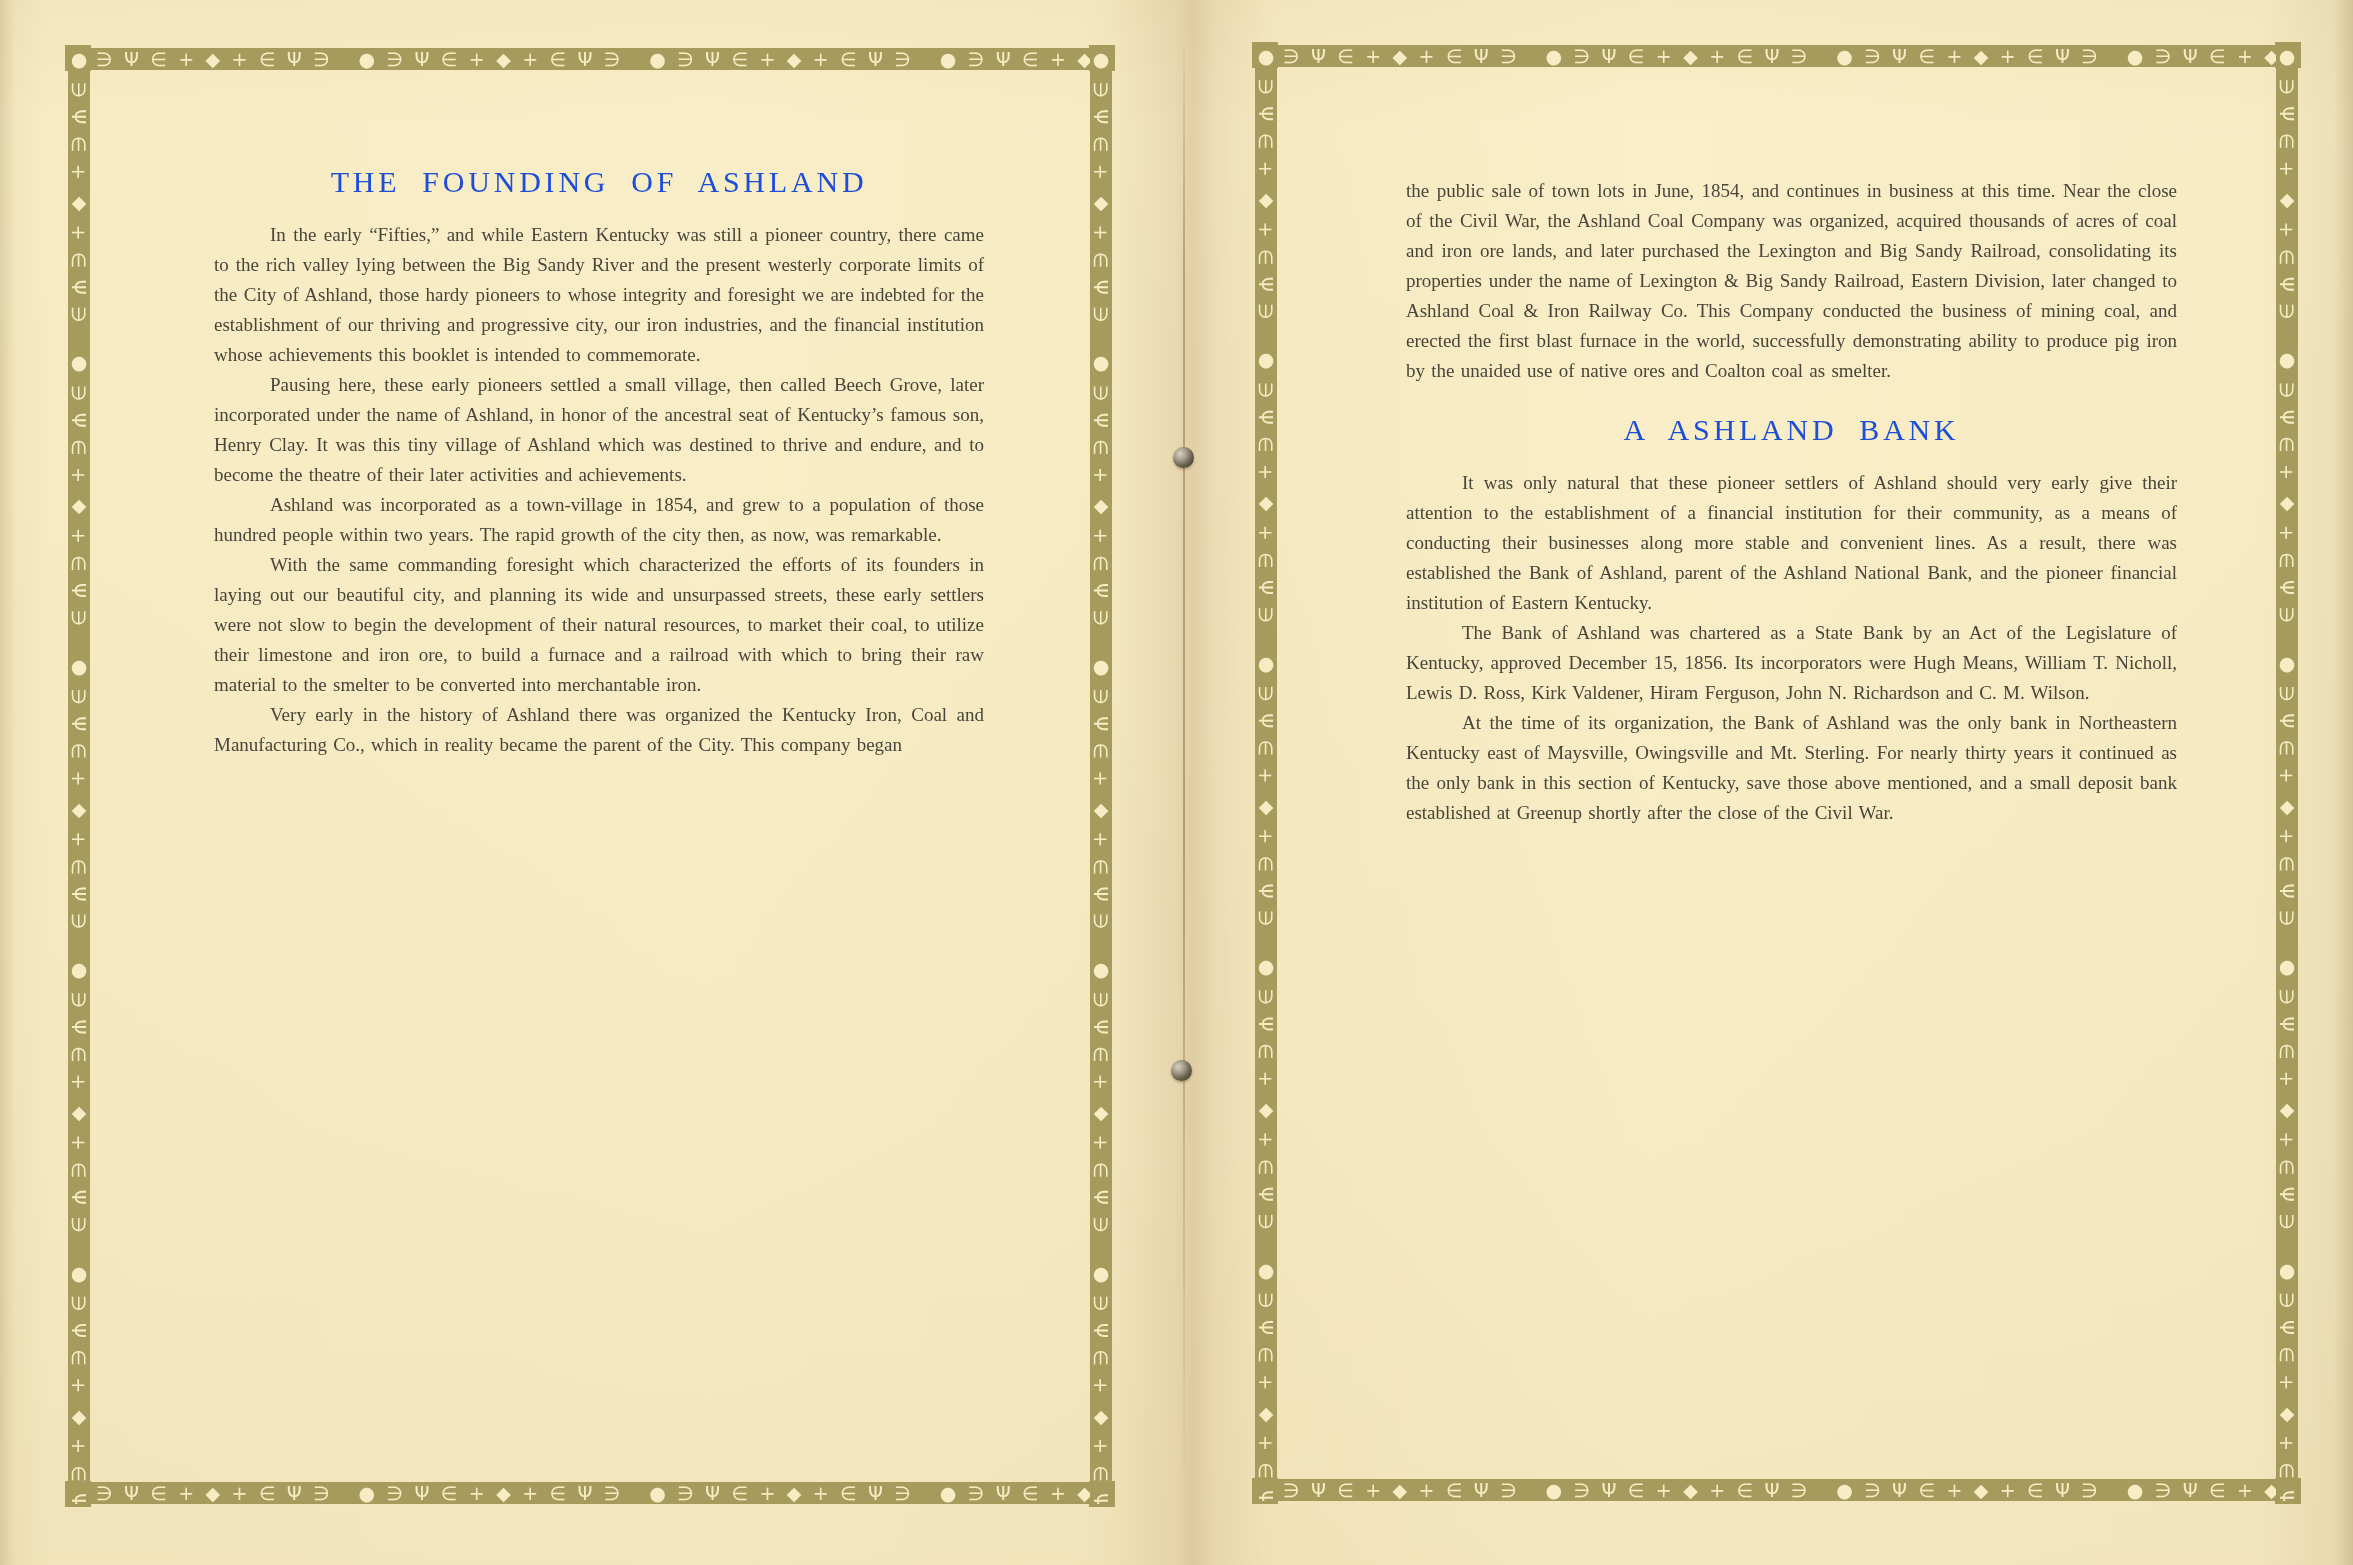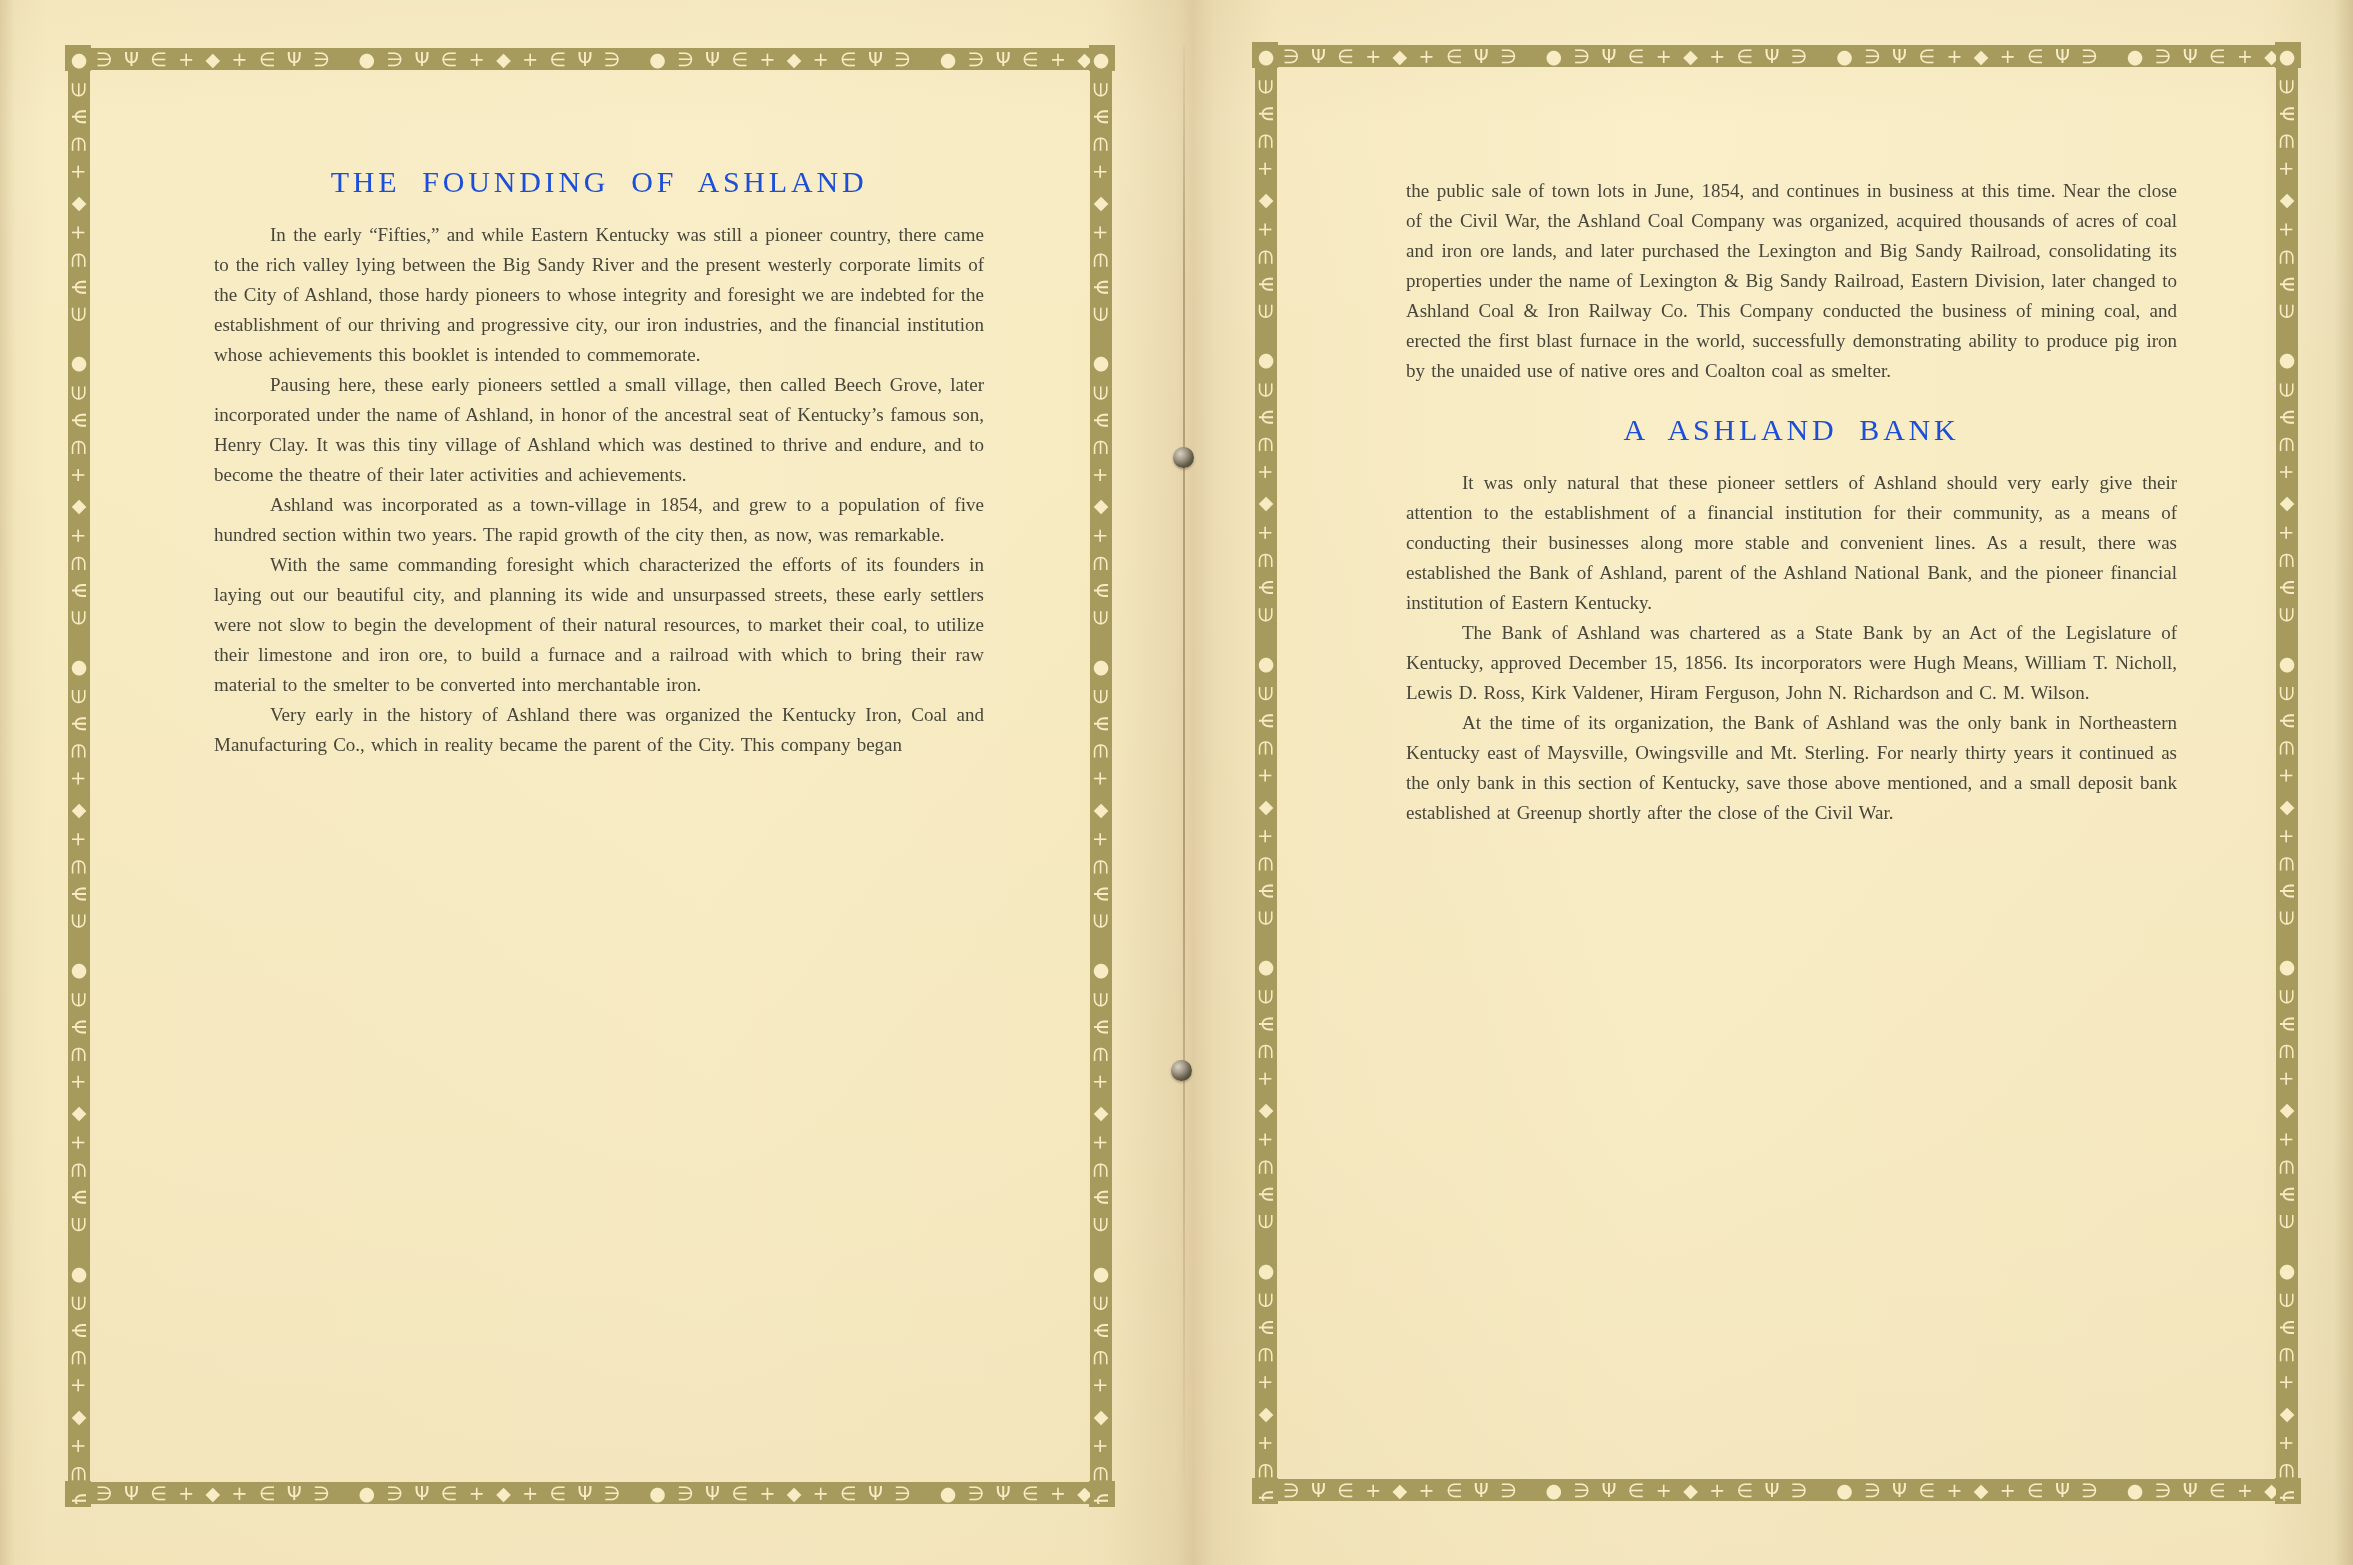--- a/index.html
+++ b/index.html
@@ -110,21 +110,21 @@
     <div class="strip h top">●∋Ψ∈+◆+∈Ψ∋ ●∋Ψ∈+◆+∈Ψ∋ ●∋Ψ∈+◆+∈Ψ∋ ●∋Ψ∈+◆+∈Ψ∋ ●∋Ψ∈+◆+∈Ψ∋ ●∋Ψ∈+◆+∈Ψ∋ ●∋Ψ∈+◆+∈Ψ∋ ●∋Ψ∈+◆+∈Ψ∋ ●∋Ψ∈+◆+∈Ψ∋ ●∋Ψ∈+◆+∈Ψ∋ ●∋Ψ∈+◆+∈Ψ∋ ●∋Ψ∈+◆+∈Ψ∋ ●∋Ψ∈+◆+∈Ψ∋ ●∋Ψ∈+◆+∈Ψ∋ ●∋Ψ∈+◆+∈Ψ∋ ●∋Ψ∈+◆+∈Ψ∋ ●∋Ψ∈+◆+∈Ψ∋ ●∋Ψ∈+◆+∈Ψ∋ ●∋Ψ∈+◆+∈Ψ∋ ●∋Ψ∈+◆+∈Ψ∋ ●∋Ψ∈+◆+∈Ψ∋ ●∋Ψ∈+◆+∈Ψ∋ ●∋Ψ∈+◆+∈Ψ∋ ●∋Ψ∈+◆+∈Ψ∋ </div>
     <div class="strip h bottom">●∋Ψ∈+◆+∈Ψ∋ ●∋Ψ∈+◆+∈Ψ∋ ●∋Ψ∈+◆+∈Ψ∋ ●∋Ψ∈+◆+∈Ψ∋ ●∋Ψ∈+◆+∈Ψ∋ ●∋Ψ∈+◆+∈Ψ∋ ●∋Ψ∈+◆+∈Ψ∋ ●∋Ψ∈+◆+∈Ψ∋ ●∋Ψ∈+◆+∈Ψ∋ ●∋Ψ∈+◆+∈Ψ∋ ●∋Ψ∈+◆+∈Ψ∋ ●∋Ψ∈+◆+∈Ψ∋ ●∋Ψ∈+◆+∈Ψ∋ ●∋Ψ∈+◆+∈Ψ∋ ●∋Ψ∈+◆+∈Ψ∋ ●∋Ψ∈+◆+∈Ψ∋ ●∋Ψ∈+◆+∈Ψ∋ ●∋Ψ∈+◆+∈Ψ∋ ●∋Ψ∈+◆+∈Ψ∋ ●∋Ψ∈+◆+∈Ψ∋ ●∋Ψ∈+◆+∈Ψ∋ ●∋Ψ∈+◆+∈Ψ∋ ●∋Ψ∈+◆+∈Ψ∋ ●∋Ψ∈+◆+∈Ψ∋ </div>
     <div class="strip v left">●∋Ψ∈+◆+∈Ψ∋ ●∋Ψ∈+◆+∈Ψ∋ ●∋Ψ∈+◆+∈Ψ∋ ●∋Ψ∈+◆+∈Ψ∋ ●∋Ψ∈+◆+∈Ψ∋ ●∋Ψ∈+◆+∈Ψ∋ ●∋Ψ∈+◆+∈Ψ∋ ●∋Ψ∈+◆+∈Ψ∋ ●∋Ψ∈+◆+∈Ψ∋ ●∋Ψ∈+◆+∈Ψ∋ ●∋Ψ∈+◆+∈Ψ∋ ●∋Ψ∈+◆+∈Ψ∋ ●∋Ψ∈+◆+∈Ψ∋ ●∋Ψ∈+◆+∈Ψ∋ ●∋Ψ∈+◆+∈Ψ∋ ●∋Ψ∈+◆+∈Ψ∋ ●∋Ψ∈+◆+∈Ψ∋ ●∋Ψ∈+◆+∈Ψ∋ ●∋Ψ∈+◆+∈Ψ∋ ●∋Ψ∈+◆+∈Ψ∋ ●∋Ψ∈+◆+∈Ψ∋ ●∋Ψ∈+◆+∈Ψ∋ ●∋Ψ∈+◆+∈Ψ∋ ●∋Ψ∈+◆+∈Ψ∋ </div>
     <div class="strip v right">●∋Ψ∈+◆+∈Ψ∋ ●∋Ψ∈+◆+∈Ψ∋ ●∋Ψ∈+◆+∈Ψ∋ ●∋Ψ∈+◆+∈Ψ∋ ●∋Ψ∈+◆+∈Ψ∋ ●∋Ψ∈+◆+∈Ψ∋ ●∋Ψ∈+◆+∈Ψ∋ ●∋Ψ∈+◆+∈Ψ∋ ●∋Ψ∈+◆+∈Ψ∋ ●∋Ψ∈+◆+∈Ψ∋ ●∋Ψ∈+◆+∈Ψ∋ ●∋Ψ∈+◆+∈Ψ∋ ●∋Ψ∈+◆+∈Ψ∋ ●∋Ψ∈+◆+∈Ψ∋ ●∋Ψ∈+◆+∈Ψ∋ ●∋Ψ∈+◆+∈Ψ∋ ●∋Ψ∈+◆+∈Ψ∋ ●∋Ψ∈+◆+∈Ψ∋ ●∋Ψ∈+◆+∈Ψ∋ ●∋Ψ∈+◆+∈Ψ∋ ●∋Ψ∈+◆+∈Ψ∋ ●∋Ψ∈+◆+∈Ψ∋ ●∋Ψ∈+◆+∈Ψ∋ ●∋Ψ∈+◆+∈Ψ∋ </div>
   </div>
 
   <div class="text-block" style="left:214px;top:165px;width:770px;">
     <h2>THE FOUNDING OF ASHLAND</h2>
     <p>In the early “Fifties,” and while Eastern Kentucky was still a pioneer country, there came to the rich valley lying between the Big Sandy River and the present westerly corporate limits of the City of Ashland, those hardy pioneers to whose integrity and foresight we are indebted for the establishment of our thriving and progressive city, our iron industries, and the financial institution whose achievements this booklet is intended to commemorate.</p>
     <p>Pausing here, these early pioneers settled a small village, then called Beech Grove, later incorporated under the name of Ashland, in honor of the ancestral seat of Kentucky’s famous son, Henry Clay.  It was this tiny village of Ashland which was destined to thrive and endure, and to become the theatre of their later activities and achievements.</p>
-    <p>Ashland was incorporated as a town-village in 1854, and grew to a population of five hundred section within two years.  The rapid growth of the city then, as now, was remarkable.</p>
+    <p>Ashland was incorporated as a town-village in 1854, and grew to a population of those hundred people within two years.  The rapid growth of the city then, as now, was remarkable.</p>
     <p>With the same commanding foresight which characterized the efforts of its founders in laying out our beautiful city, and planning its wide and unsurpassed streets, these early settlers were not slow to begin the development of their natural resources, to market their coal, to utilize their limestone and iron ore, to build a furnace and a railroad with which to bring their raw material to the smelter to be converted into merchantable iron.</p>
     <p>Very early in the history of Ashland there was organized the Kentucky Iron, Coal and Manufacturing Co., which in reality became the parent of the City.  This company began</p>
   </div>
 </div>
 
 <div class="page right">
   <div class="frame" style="left:79px;top:45px;width:1043px;height:1456px;">
     <div class="corner tl"></div>
     <div class="corner tr"></div>
     <div class="corner bl"></div>

